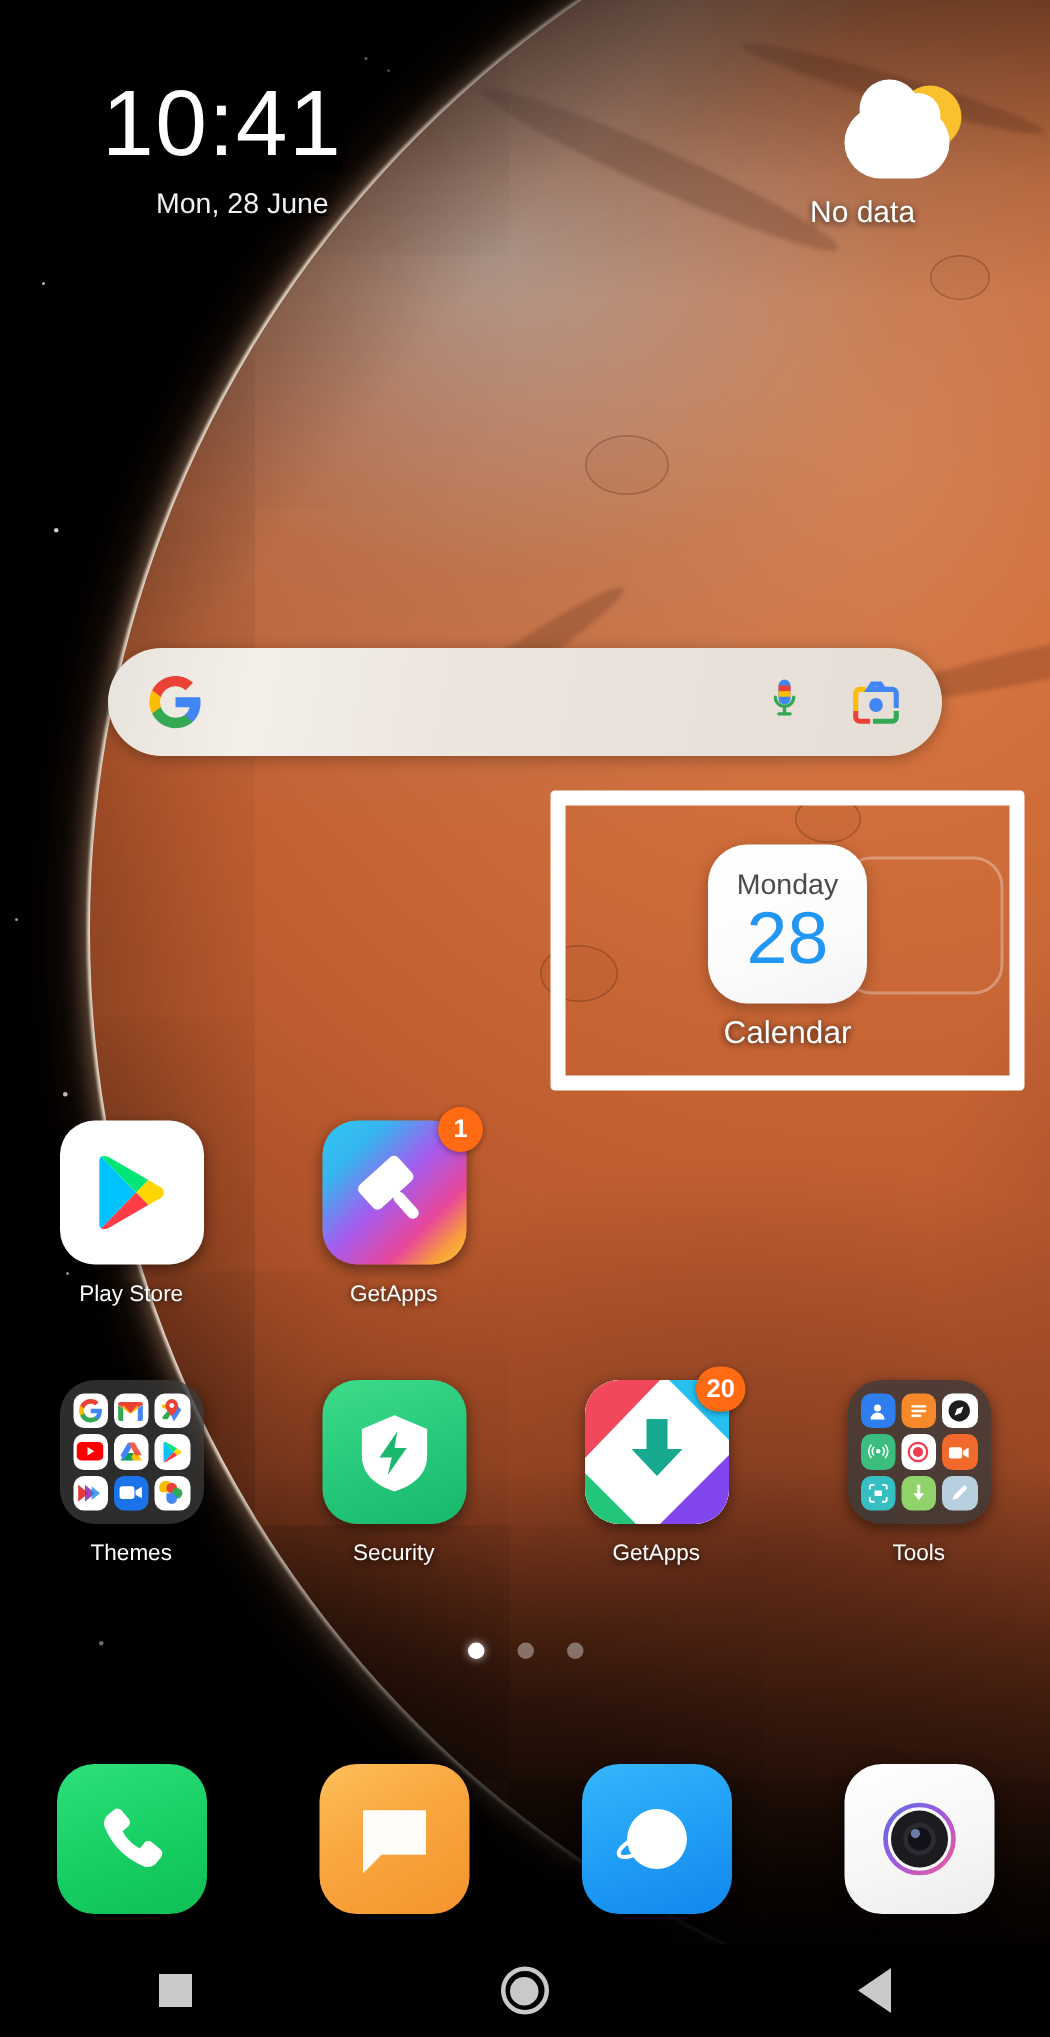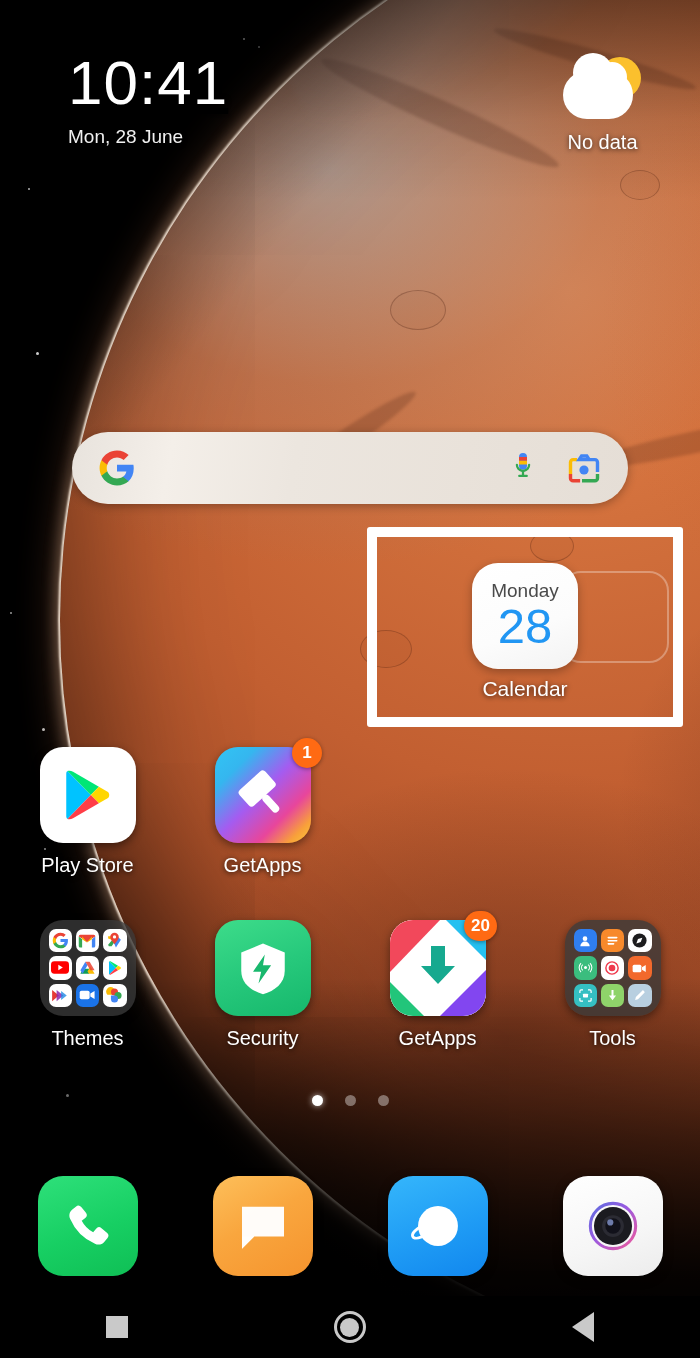--- a/index.html
+++ b/index.html
@@ -56,24 +56,24 @@
     background:linear-gradient(to bottom, rgba(0,0,0,0) 0%, rgba(0,0,0,0.55) 42%, rgba(0,0,0,0.92) 78%, #000 100%);
   }
   .dark-top {
     position:absolute; left:0; right:0; top:0; height:200px;
     background:linear-gradient(to bottom, rgba(0,0,0,0.45) 0%, rgba(0,0,0,0.10) 60%, rgba(0,0,0,0) 100%);
   }
 
   
   #clock-widget { position:absolute; left:68px; top:52px;text-decoration:underline; }
   .clock-time { font-size:62px; font-weight:300; color:#fff; letter-spacing:1px; line-height:1; text-shadow:0 1px 6px rgba(0,0,0,.6); }
-  .clock-date { font-size:19px; color:#f0f0f0; margin-top:12px; text-shadow:0 1px 5px rgba(0,0,0,.7); }
-
-  
-  #weather-widget { position:absolute; left:540px; top:55px; width:125px; text-align:center; }
+  .clock-date { font-size:19px; color:#f0f0f0; margin-top:12px; text-shadow:0 1px 5px rgba(0,0,0,.7);margin-left:36px; }
+
+  
+  #weather-widget { position:absolute; left:540px; top:55px; width:125px; }
   .weather-icon { position:relative; width:92px; height:72px; margin:0 auto; }
   .w-sun { position:absolute; right:8px; top:2px; width:42px; height:42px; border-radius:50%; background:#fbc02d; }
   .w-cloud { position:absolute; left:6px; top:16px; width:70px; height:48px; border-radius:24px; background:#fff; }
   .w-cloud:before { content:""; position:absolute; left:10px; top:-18px; width:40px; height:40px; border-radius:50%; background:#fff; }
   .w-cloud:after { content:""; position:absolute; left:34px; top:-9px; width:30px; height:30px; border-radius:50%; background:#fff; }
   .weather-label { font-size:20px; color:#fff; margin-top:4px; text-shadow:0 1px 5px rgba(0,0,0,.75); }
 
   
   #search-bar {
     position:absolute; left:72px; top:432px; width:556px; height:72px;
@@ -106,21 +106,21 @@
   .cal-label { font-size:21px; color:#fff; margin-top:8px; text-shadow:0 1px 5px rgba(0,0,0,.8); }
   #widget-ghost {
     position:absolute; left:561px; top:571px; width:108px; height:92px;
     border:2px solid rgba(255,255,255,0.30); border-radius:20px; z-index:4;
   }
 
   
   .app-row { position:absolute; left:0; width:700px; display:flex; }
   .app-cell { width:175px; display:flex; flex-direction:column; align-items:center; position:relative; }
   .app-icon { width:96px; height:96px; border-radius:23px; position:relative; box-shadow:0 3px 9px rgba(0,0,0,.45); overflow:hidden; }
-  .app-label { font-size:20px; color:#fff; margin-top:11px; text-shadow:0 1px 5px rgba(0,0,0,.85); white-space:nowrap; }
+  .app-label { font-size:15px; color:#fff; margin-top:11px; text-shadow:0 1px 5px rgba(0,0,0,.85); white-space:nowrap; }
   .badge {
     position:absolute; top:-9px; right:28px; min-width:30px; height:30px; padding:0 7px;
     border-radius:15px; background:#ff6a13; color:#fff; font-size:17px; font-weight:bold;
     display:flex; align-items:center; justify-content:center; z-index:3;
     box-shadow:0 1px 4px rgba(0,0,0,.4);
   }
   #app-row-1 { top:747px; }
   #app-row-2 { top:920px; }
 
   

